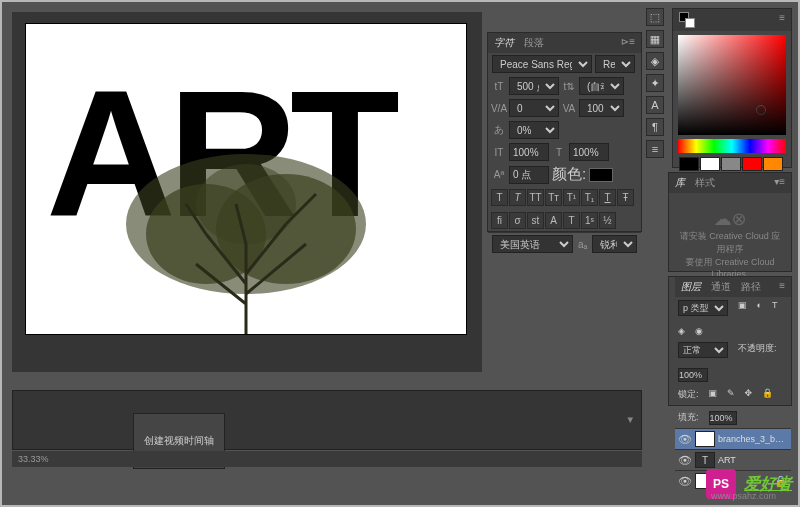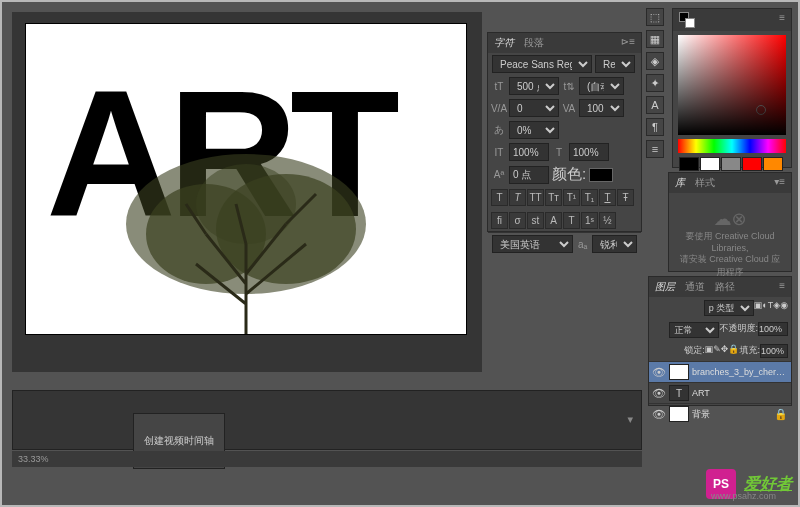--- a/index.html
+++ b/index.html
@@ -35,22 +35,22 @@
 .hue { width:108px; height:14px; margin:2px auto; background:linear-gradient(to right,#f00,#ff0,#0f0,#0ff,#00f,#f0f,#f00); }
 .swatches { display:flex; gap:1px; padding:2px 6px; }
 .sw { width:20px; height:14px; border:1px solid #222; }
 
 
 .lib-panel { right:6px; top:170px; width:124px; height:100px; }
 .lib-body { padding:15px 8px; text-align:center; color:#888; font-size:9px; }
 .lib-btn { background:#5a5a5a; color:#ddd; padding:3px 8px; margin:6px auto 0; width:60px; font-size:10px; }
 
 
-.layers-panel { right:6px; top:274px; width:144px; height:130px; }
-.layers-ctrl { padding:3px; display:flex; gap:0; flex-wrap:wrap; font-size:9px;justify-content:flex-end; }
+.layers-panel { right:6px; top:274px; width:124px; height:130px;padding-left:6px; }
+.layers-ctrl { padding:3px; display:flex; gap:10px; flex-wrap:wrap; font-size:9px; }
 .layers-ctrl select { background:#333; border:1px solid #222; color:#ccc; font-size:9px; height:16px; width:50px; }
 .layer-row { display:flex; align-items:center; padding:2px 3px; gap:3px; border-top:1px solid #333; }
 .layer-row.sel { background:#5b7aa8; }
 .eye { width:14px; height:14px; color:#ccc; display:flex; align-items:center; justify-content:center; }
 .thumb { width:20px; height:16px; background:#fff; border:1px solid #222; }
 .thumb.t { background:#333; display:flex; align-items:center; justify-content:center; font-size:10px; color:#ccc; }
 .lname { font-size:9px; color:#ddd; flex:1; overflow:hidden; white-space:nowrap; text-overflow:ellipsis; }
 
 
 .timeline { position:absolute; left:10px; bottom:55px; width:630px; height:60px; background:#353535; border:1px solid #222; }
@@ -190,22 +190,22 @@
   </div>
 
   <div class="panel lib-panel">
     <div class="panel-header">
       <span class="active">库</span>
       <span>样式</span>
       <span style="margin-left:auto">▾≡</span>
     </div>
     <div class="lib-body">
       <div style="font-size:18px;color:#666">☁⊗</div>
+      <div>请安装 Creative Cloud 应用程序</div>
       <div>要使用 Creative Cloud Libraries,</div>
-      <div>请安装 Creative Cloud 应用程序</div>
       <div class="lib-btn">立即获取!</div>
     </div>
     <div style="border-top:1px solid #333;padding:2px 4px;display:flex;gap:6px;font-size:10px;color:#888">
       <span>◐</span>
       <span>A</span>
       <span>¶</span>
       <span>fx</span>
       <span>◉</span>
       <span style="margin-left:auto">🗑</span>
     </div>

